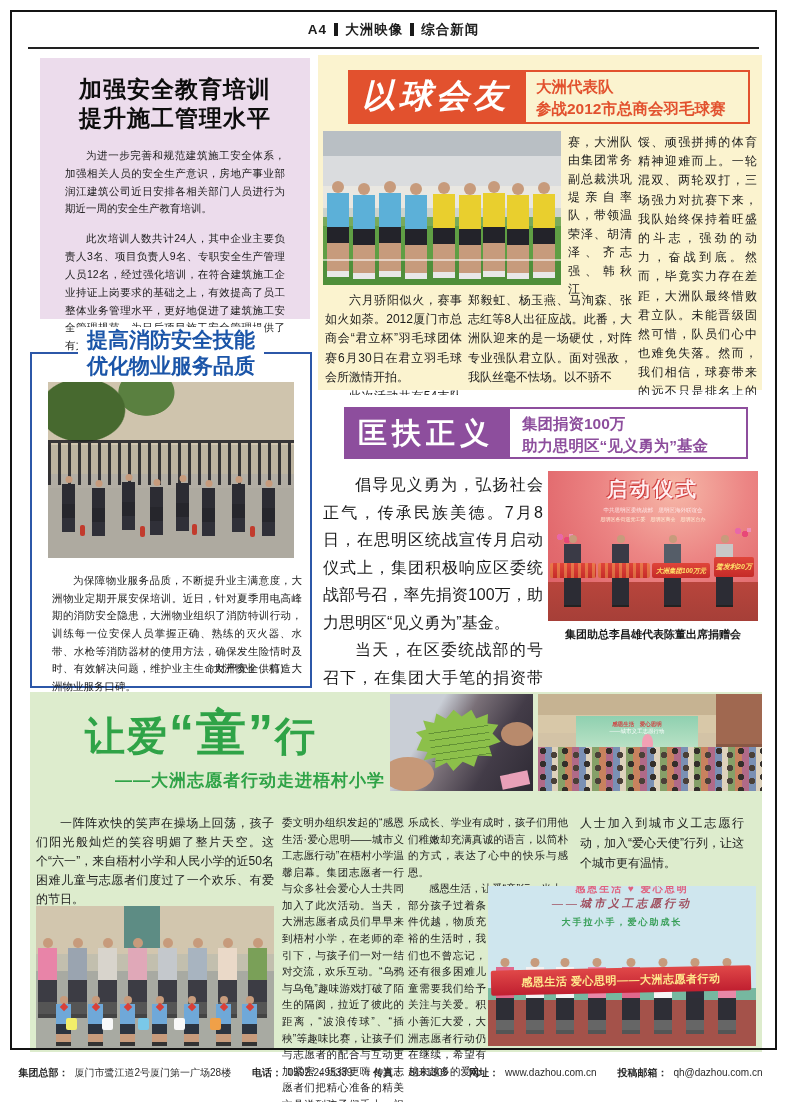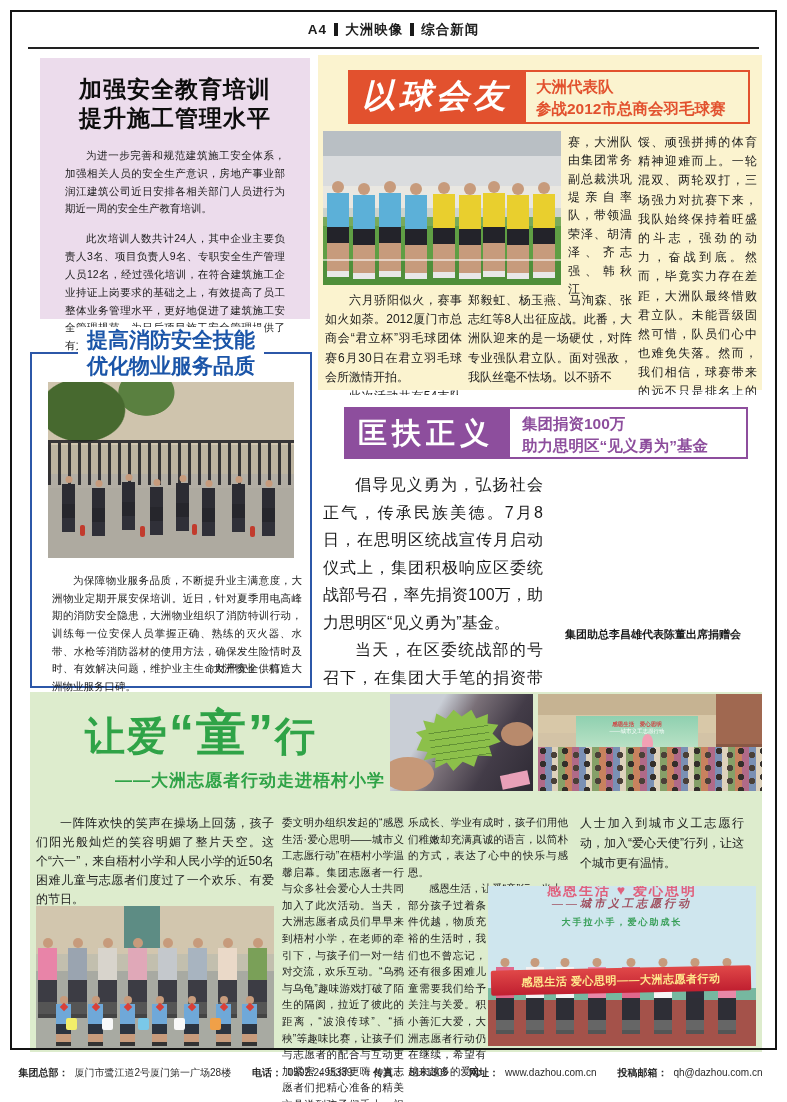--- a/index.html
+++ b/index.html
@@ -136,21 +136,21 @@
                  repeating-linear-gradient(90deg,#b06a88 0 7px,#7a90b4 7px 14px,#ded2bc 14px 20px,#86a068 20px 27px,#c8825e 27px 34px);
       background-size:22px 13px,22px 13px,100% 100%;}
 
   .ph-grp{position:absolute;left:6px;top:214px;width:238px;height:142px;overflow:hidden;
       background:linear-gradient(180deg,#d2c6ae 0 34%,#c2bfae 34% 46%,#a8aaa2 46% 100%);}
   .ph-grp .door{position:absolute;left:88px;top:0;width:36px;height:42px;background:#5d8c84;}
   .bag{position:absolute;width:11px;height:12px;border-radius:2px;}
 
   .ph-ban{position:absolute;left:458px;top:194px;width:268px;height:160px;overflow:hidden;
       background:linear-gradient(180deg,#cfe6ee 0 64%,#76b8a0 64% 71%,#a4524a 71% 100%);}
-  .ph-ban .b1{position:absolute;top:-4px;width:100%;text-align:center;font-size:14px;font-weight:bold;color:#e0607c;letter-spacing:2px;}
+  .ph-ban .b1{position:absolute;top:-4px;width:100%;text-align:center;font-size:10px;font-weight:bold;color:#e0607c;letter-spacing:2px;margin-left:10px;}
   .ph-ban .b2{position:absolute;top:10px;width:100%;text-align:center;font-size:11px;font-weight:bold;color:#a05060;
       font-family:"Liberation Serif","DejaVu Serif",serif;font-style:italic;letter-spacing:3px;}
   .ph-ban .b3{position:absolute;top:30px;width:100%;text-align:center;font-size:9px;font-weight:bold;color:#3aa05a;letter-spacing:2px;}
   .ph-ban .banner{position:absolute;left:3px;top:82px;width:260px;height:25px;transform:rotate(-1.2deg);
       background:linear-gradient(#e04848,#c01f30);border-radius:2px;text-align:center;line-height:25px;
       font-size:11px;font-weight:bold;color:#ffe88c;letter-spacing:.5px;}
 
   
   .foot{position:absolute;left:0;top:1066px;width:100%;text-align:center;font-size:10px;color:#2a2a2a;}
   .foot b{font-weight:bold;}
@@ -234,20 +234,36 @@
     <div class="hdr">
       <div class="callig">匡扶正义</div>
       <div class="sub">
         <span>集团捐资100万</span><br>
         <span>助力思明区“见义勇为”基金</span>
       </div>
     </div>
     <div class="bd">
       <p>倡导见义勇为，弘扬社会正气，传承民族美德。7月8日，在思明区统战宣传月启动仪式上，集团积极响应区委统战部号召，率先捐资100万，助力思明区“见义勇为”基金。</p>
       <p>当天，在区委统战部的号召下，在集团大手笔的捐资带动下，来自广大统战爱心人士及思明区的10余家非公企业共襄善举，捐资累计达160余万元，为构建平安幸福思明作出积极贡献。作为思明区非公经济龙头企业，集团在陈董的带领下，致力于经营发展的同时，始终不忘肩负起社会责任，积极投身社会公益，为推动社会发展尽责尽心。</p>
+    </div>
+    <div class="ph-cer">
+      <div class="t1">启动仪式</div>
+      <div class="t2">中共思明区委统战部　思明区海外联谊会</div>
+      <div class="t3">思明区各街道党工委　思明区商会　思明区台办</div>
+      <i class="bloom" style="left:8px;top:62px"></i>
+      <i class="bloom" style="right:6px;top:56px"></i>
+      <div class="floor"></div>
+      <i class="pp pc" style="left:16px;bottom:14px"></i>
+      <i class="pp pc" style="left:64px;bottom:14px"></i>
+      <i class="pp pc" style="left:116px;bottom:14px;--c:#555d68"></i>
+      <i class="pp pc" style="left:168px;bottom:14px;--c:#c8c8c8"></i>
+      <i class="sign blank" style="left:2px;top:92px;width:46px;height:15px"></i>
+      <i class="sign blank" style="left:50px;top:92px;width:52px;height:15px"></i>
+      <i class="sign" style="left:104px;top:92px;width:58px;height:15px">大洲集团100万元</i>
+      <i class="sign" style="left:166px;top:86px;width:40px;height:20px;line-height:20px;font-size:7px">鹭发利20万</i>
     </div>
     <div class="cap">集团助总李昌雄代表陈董出席捐赠会</div>
   </div>
 
   <div class="artC dotted">
     <div class="ttl">
       <div class="tmain">
         <span>让爱</span><span class="big">“</span><span class="big">童</span><span class="big">”</span><span>行</span>
       </div>
       <div class="tsub">——大洲志愿者行动走进梧村小学</div>

